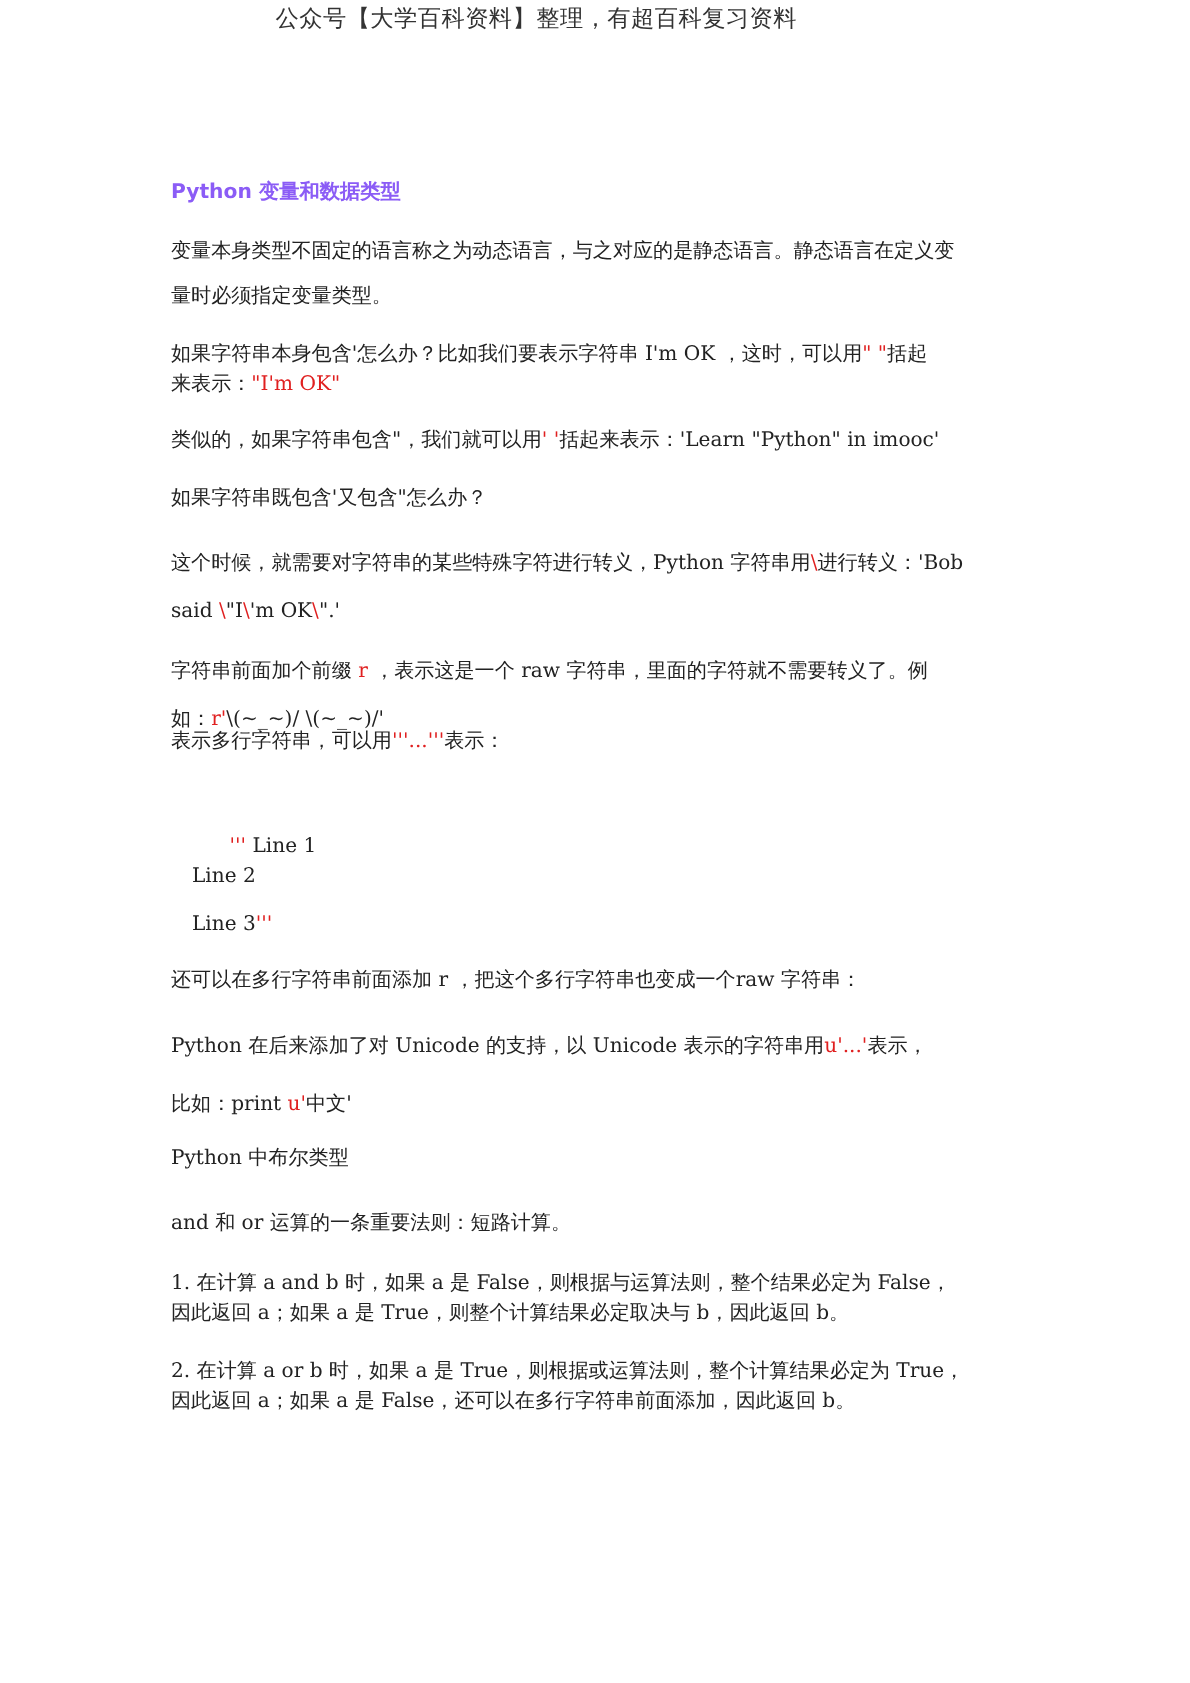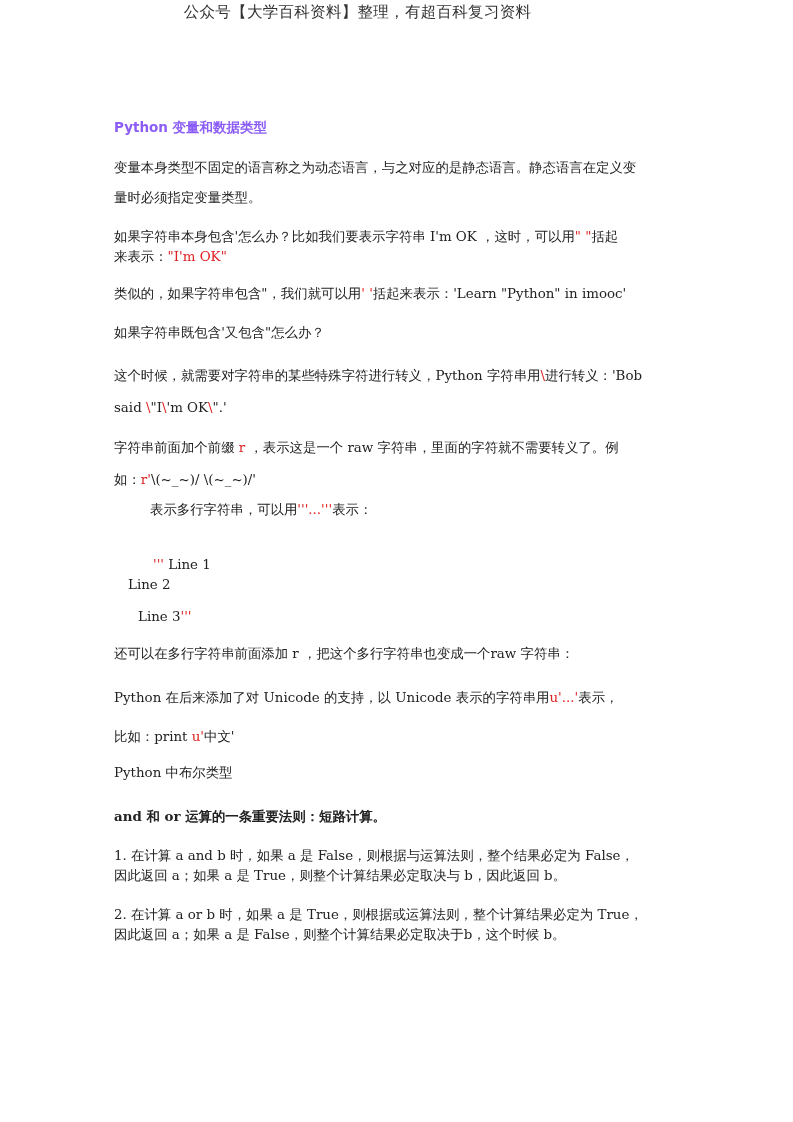--- a/index.html
+++ b/index.html
@@ -56,45 +56,45 @@
     <span>said </span><span class="red">\</span><span>"I</span><span class="red">\</span><span>'m OK</span><span class="red">\</span><span>".'</span>
   </div>
 
   <div class="p" style="top:438px;">
     <span>字符串前面加个前缀 </span><span class="red">r</span><span> ，表示这是一个  raw  字符串，里面的字符就不需要转义了。例</span>
   </div>
   <div class="p" style="top:470px;">
     <span>如：</span><span class="red">r'</span><span>\(~_~)/ \(~_~)/'</span>
   </div>
 
-  <div class="p" style="top:500px;margin-left:36px;">
+  <div class="p" style="top:485px;">
     <span>表示多行字符串，可以用</span><span class="red">'''...'''</span><span>表示：</span>
   </div>
 
   <div class="p" style="top:555px;margin-left:39px;">
     <span class="red">'''</span><span> Line 1</span>
   </div>
   <div class="p" style="top:575px; left:14px;">Line 2</div>
-  <div class="p" style="top:607px; left:24px;">
+  <div class="p" style="top:607px; left:14px;">
     <span>Line 3</span><span class="red">'''</span>
   </div>
 
   <div class="p" style="top:644px;">还可以在多行字符串前面添加 r ，把这个多行字符串也变成一个raw 字符串：</div>
 
   <div class="p" style="top:688px;">
     <span>Python 在后来添加了对 Unicode 的支持，以 Unicode 表示的字符串用</span><span class="red">u'...'</span><span>表示，</span>
   </div>
 
   <div class="p" style="top:727px;">
     <span>比如：print </span><span class="red">u'</span><span>中文'</span>
   </div>
 
   <div class="p" style="top:763px;">Python 中布尔类型</div>
 
-  <div class="p" style="top:806px;font-weight:bold;">and 和 or 运算的一条重要法则：短路计算。</div>
+  <div class="p" style="top:806px;">and 和 or 运算的一条重要法则：短路计算。</div>
 
   <div class="p" style="top:846px;">1.  在计算 a and b 时，如果 a 是 False，则根据与运算法则，整个结果必定为 False，</div>
   <div class="p" style="top:866px;">因此返回 a；如果 a 是 True，则整个计算结果必定取决与 b，因此返回 b。</div>
 
   <div class="p" style="top:905px;">2. 在计算 a or b 时，如果 a 是 True，则根据或运算法则，整个计算结果必定为 True，</div>
-  <div class="p" style="top:925px;">因此返回 a；如果 a 是 False，则整个计算结果必定取决于b，这个时候 b。</div>
+  <div class="p" style="top:925px;">因此返回 a；如果 a 是 False，还可以在多行字符串前面添加，因此返回 b。</div>
 
 </div>
 
 </body></html>

